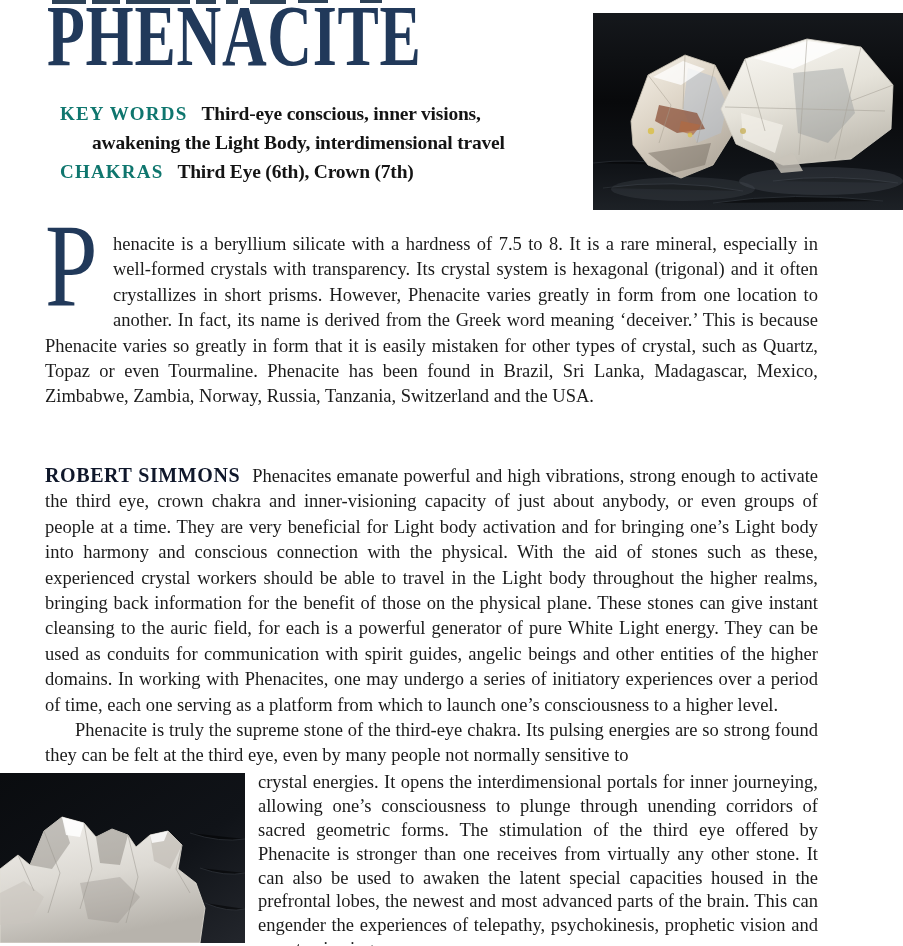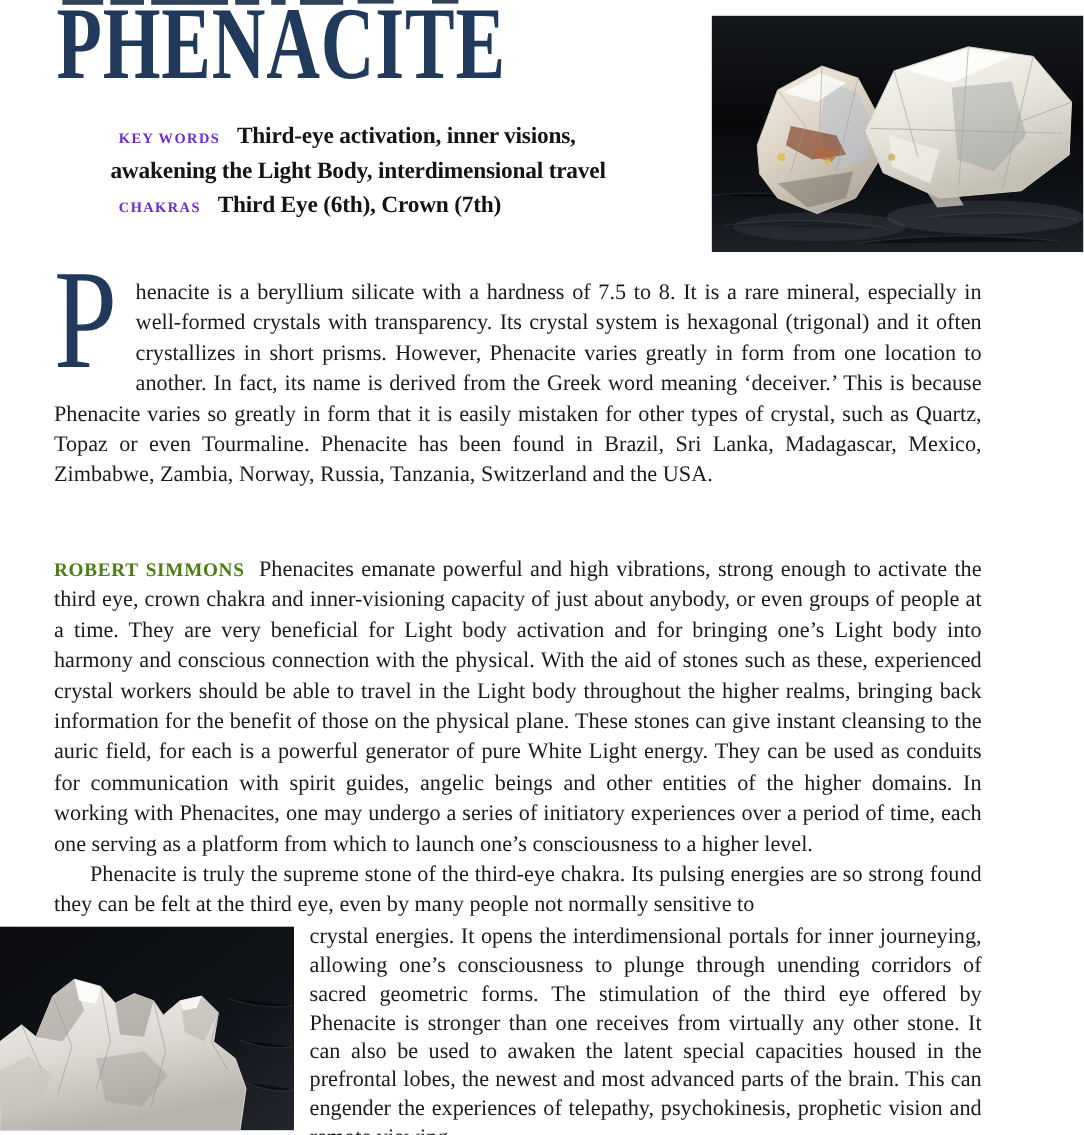--- a/index.html
+++ b/index.html
@@ -19,40 +19,40 @@
     font-size:86px; font-weight:bold; line-height:1;
     color:#21395a; letter-spacing:1px;
     transform:scaleX(0.72); transform-origin:left top;
     white-space:nowrap;
   }
 
   
   .kv { position:absolute; left:60px; top:100px; width:486px; line-height:28px; }
   .kv-row { padding-left:32px; text-indent:-32px; }
   .kv-label {
-    font-weight:bold; font-size:12px; letter-spacing:1.2px;
-    color:#6d28d9; margin-right:14px;margin-left:39px;
+    font-weight:bold; font-size:19px; letter-spacing:1.2px;
+    color:#0f766e; margin-right:14px;
   }
   .kv-value { font-weight:bold; font-size:19.5px; color:#141414; letter-spacing:-0.2px; }
 
   
   .intro { position:absolute; left:45px; top:232px; width:773px; }
   .article { position:absolute; left:45px; top:463px; width:773px; }
   p.body { margin:0; font-size:18.5px; line-height:25.4px; text-align:justify; }
   .p-indent { text-indent:30px; }
 
   .dropcap { float:left; width:56px; height:77px; margin-right:12px; overflow:visible; }
   .dc-glyph {
     display:block; font-size:118px; line-height:1; color:#21395a;
     margin-top:-24px; transform:scaleX(0.8); transform-origin:left top;
   }
 
   .author {
-    font-weight:bold; font-size:16px; letter-spacing:0.6px;
-    color:#4d7c0f; margin-right:12px; white-space:nowrap;
+    font-weight:bold; font-size:20px; letter-spacing:0.6px;
+    color:#0f172a; margin-right:12px; white-space:nowrap;
   }
 
   .wrap-section { margin-top:2px; }
   .wrap-section p.body { line-height:23.9px; }
   .cluster-float {
     float:left; width:245px; height:170px;
     margin:2px 13px 0 -45px;
   }
 
   
@@ -128,21 +128,21 @@
       <path d="M132,94 L292,98"></path>
         <path d="M300,72 L258,88"></path>
     </g>
     <circle cx="150" cy="118" r="3" fill="#c8b05a" opacity="0.8"></circle>
     <polygon points="180,148 200,140 210,158 188,160" fill="#c9c4ba" opacity="0.8"></polygon>
   </svg>
 </div>
 
 <div class="kv">
   <div class="kv-row">
-    <span class="kv-label">KEY WORDS</span><span class="kv-value">Third-eye activation, inner visions, awakening the Light Body, interdimensional travel</span>
+    <span class="kv-label">KEY WORDS</span><span class="kv-value">Third-eye conscious, inner visions, awakening the Light Body, interdimensional travel</span>
   </div>
   <div class="kv-row">
     <span class="kv-label">CHAKRAS</span><span class="kv-value">Third Eye (6th), Crown (7th)</span>
   </div>
 </div>
 
 <div class="intro">
   <p class="body">
     <span class="dropcap">
         <span class="dc-glyph">P</span>

